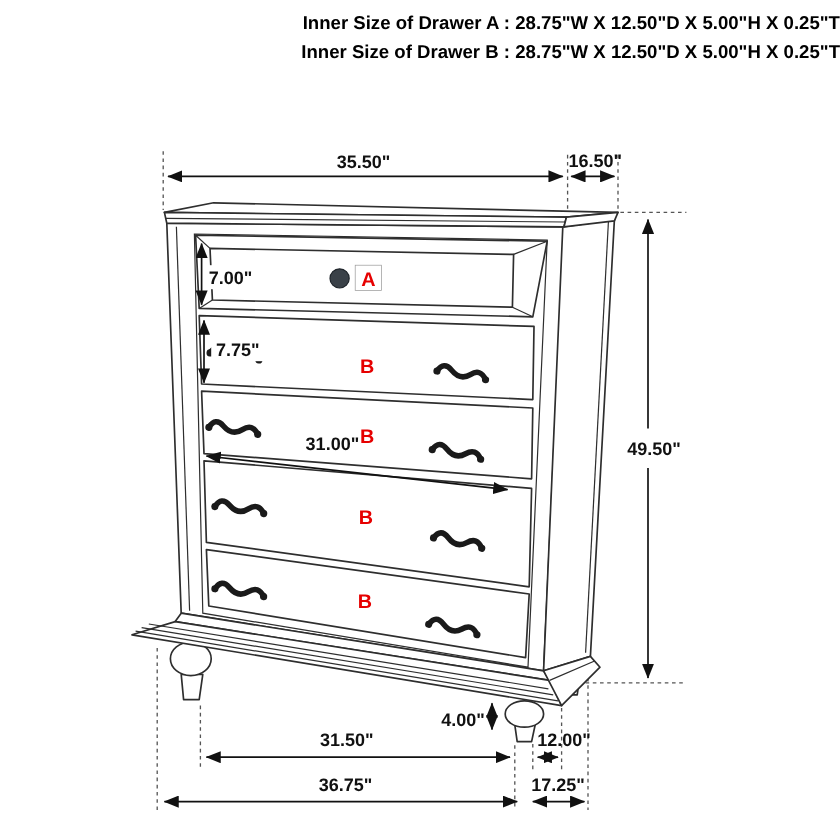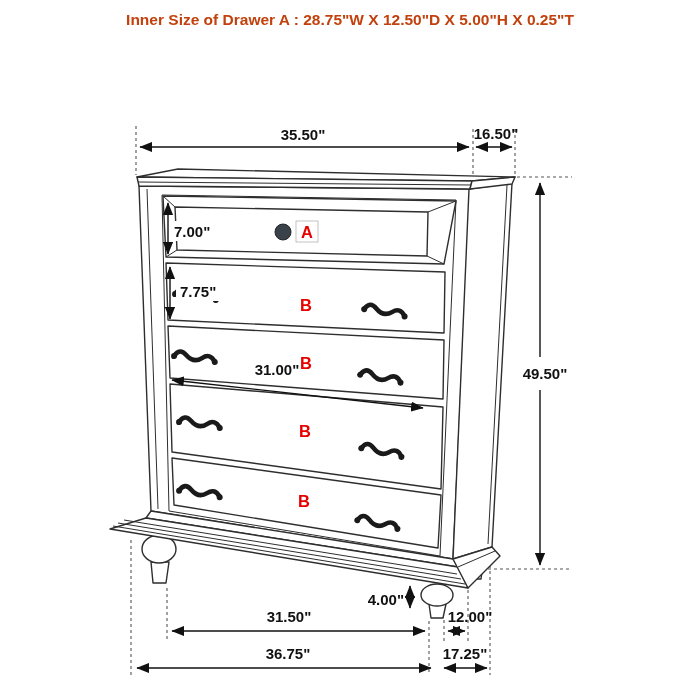--- a/index.html
+++ b/index.html
@@ -1,34 +1,35 @@
 <!DOCTYPE html>
 <html><head>
 <meta charset="utf-8">
 <style>
   html,body{margin:0;padding:0;background:#fff;}
   .page{position:relative;width:700px;height:700px;background:#fff;overflow:hidden;
         font-family:"Liberation Sans", sans-serif;}
-  .hdr{position:absolute;top:8px;left:0;width:100%;text-align:center;
-       font-weight:bold;font-size:15.5px;color:#c2410c;line-height:1.55;}
+  .hdr{position:absolute;top:8px;left:0;width:100%;text-align:right;
+       font-weight:bold;font-size:15.5px;color:#000000;line-height:1.55;}
   svg{position:absolute;top:0;left:0;}
   .ext{stroke:#555;stroke-width:1.1;stroke-dasharray:3 3;fill:none;}
   .dim{stroke:#111;stroke-width:1.4;fill:none;}
   .draw{stroke:#2e2e2e;stroke-width:1.4;fill:#fff;stroke-linejoin:round;}
   .thin{stroke:#2e2e2e;stroke-width:1;fill:none;}
   .dimlabel{font-family:"Liberation Sans",sans-serif;font-weight:bold;font-size:15px;fill:#111;}
   .taglabel{font-family:"Liberation Sans",sans-serif;font-weight:bold;font-size:16.5px;}
 </style>
 </head>
 <body>
 
 <div class="page">
 
   <div class="hdr">
     <div>Inner Size of Drawer A : 28.75"W X 12.50"D X 5.00"H X  0.25"T</div>
+    <div>Inner Size of Drawer B : 28.75"W X 12.50"D X 5.00"H X  0.25"T</div>
   </div>
 
   <svg width="700" height="700" viewBox="0 0 700 700">
     <defs>
       <marker id="arr" viewBox="0 0 10 8" refX="9.5" refY="4" markerWidth="9" markerHeight="7.2" orient="auto-start-reverse">
           <path d="M0,0 L10,4 L0,8 Z" fill="#111"></path>
         </marker>
       <g id="handle" stroke="#1a1a1a" fill="none">
         <path d="M-27,0 q5,-9 12,-2 q8,8 16,2 q8,-6 13,3" stroke-width="4.6" stroke-linecap="round"></path>
         <circle cx="-27" cy="0" r="3" fill="#1a1a1a" stroke="none"></circle>

